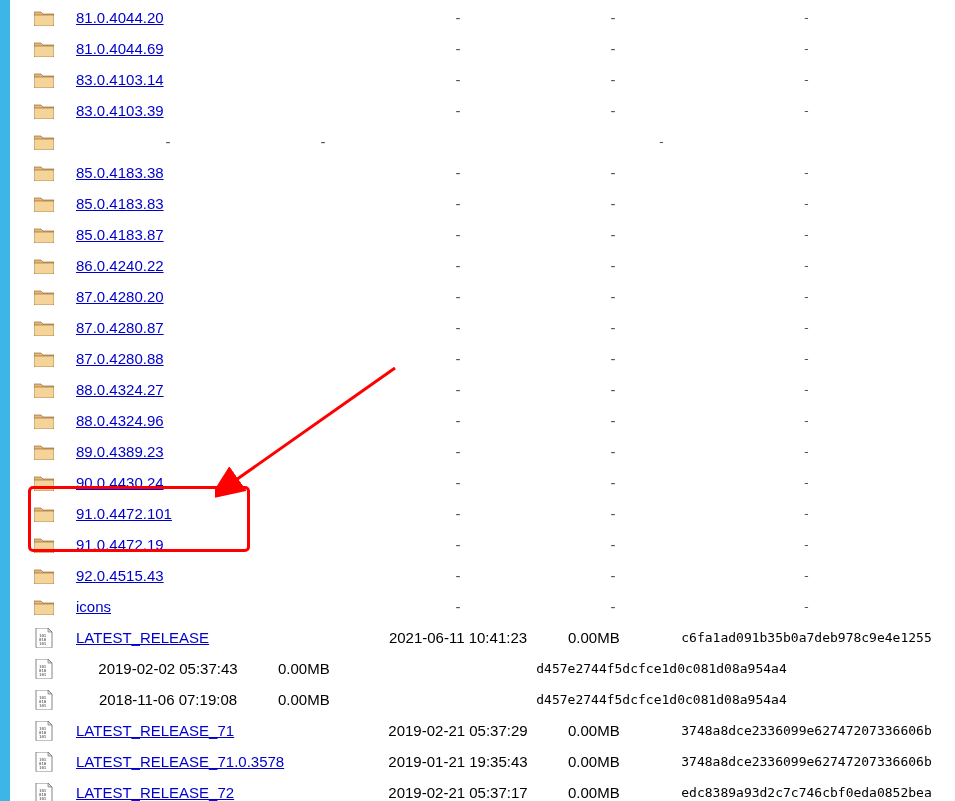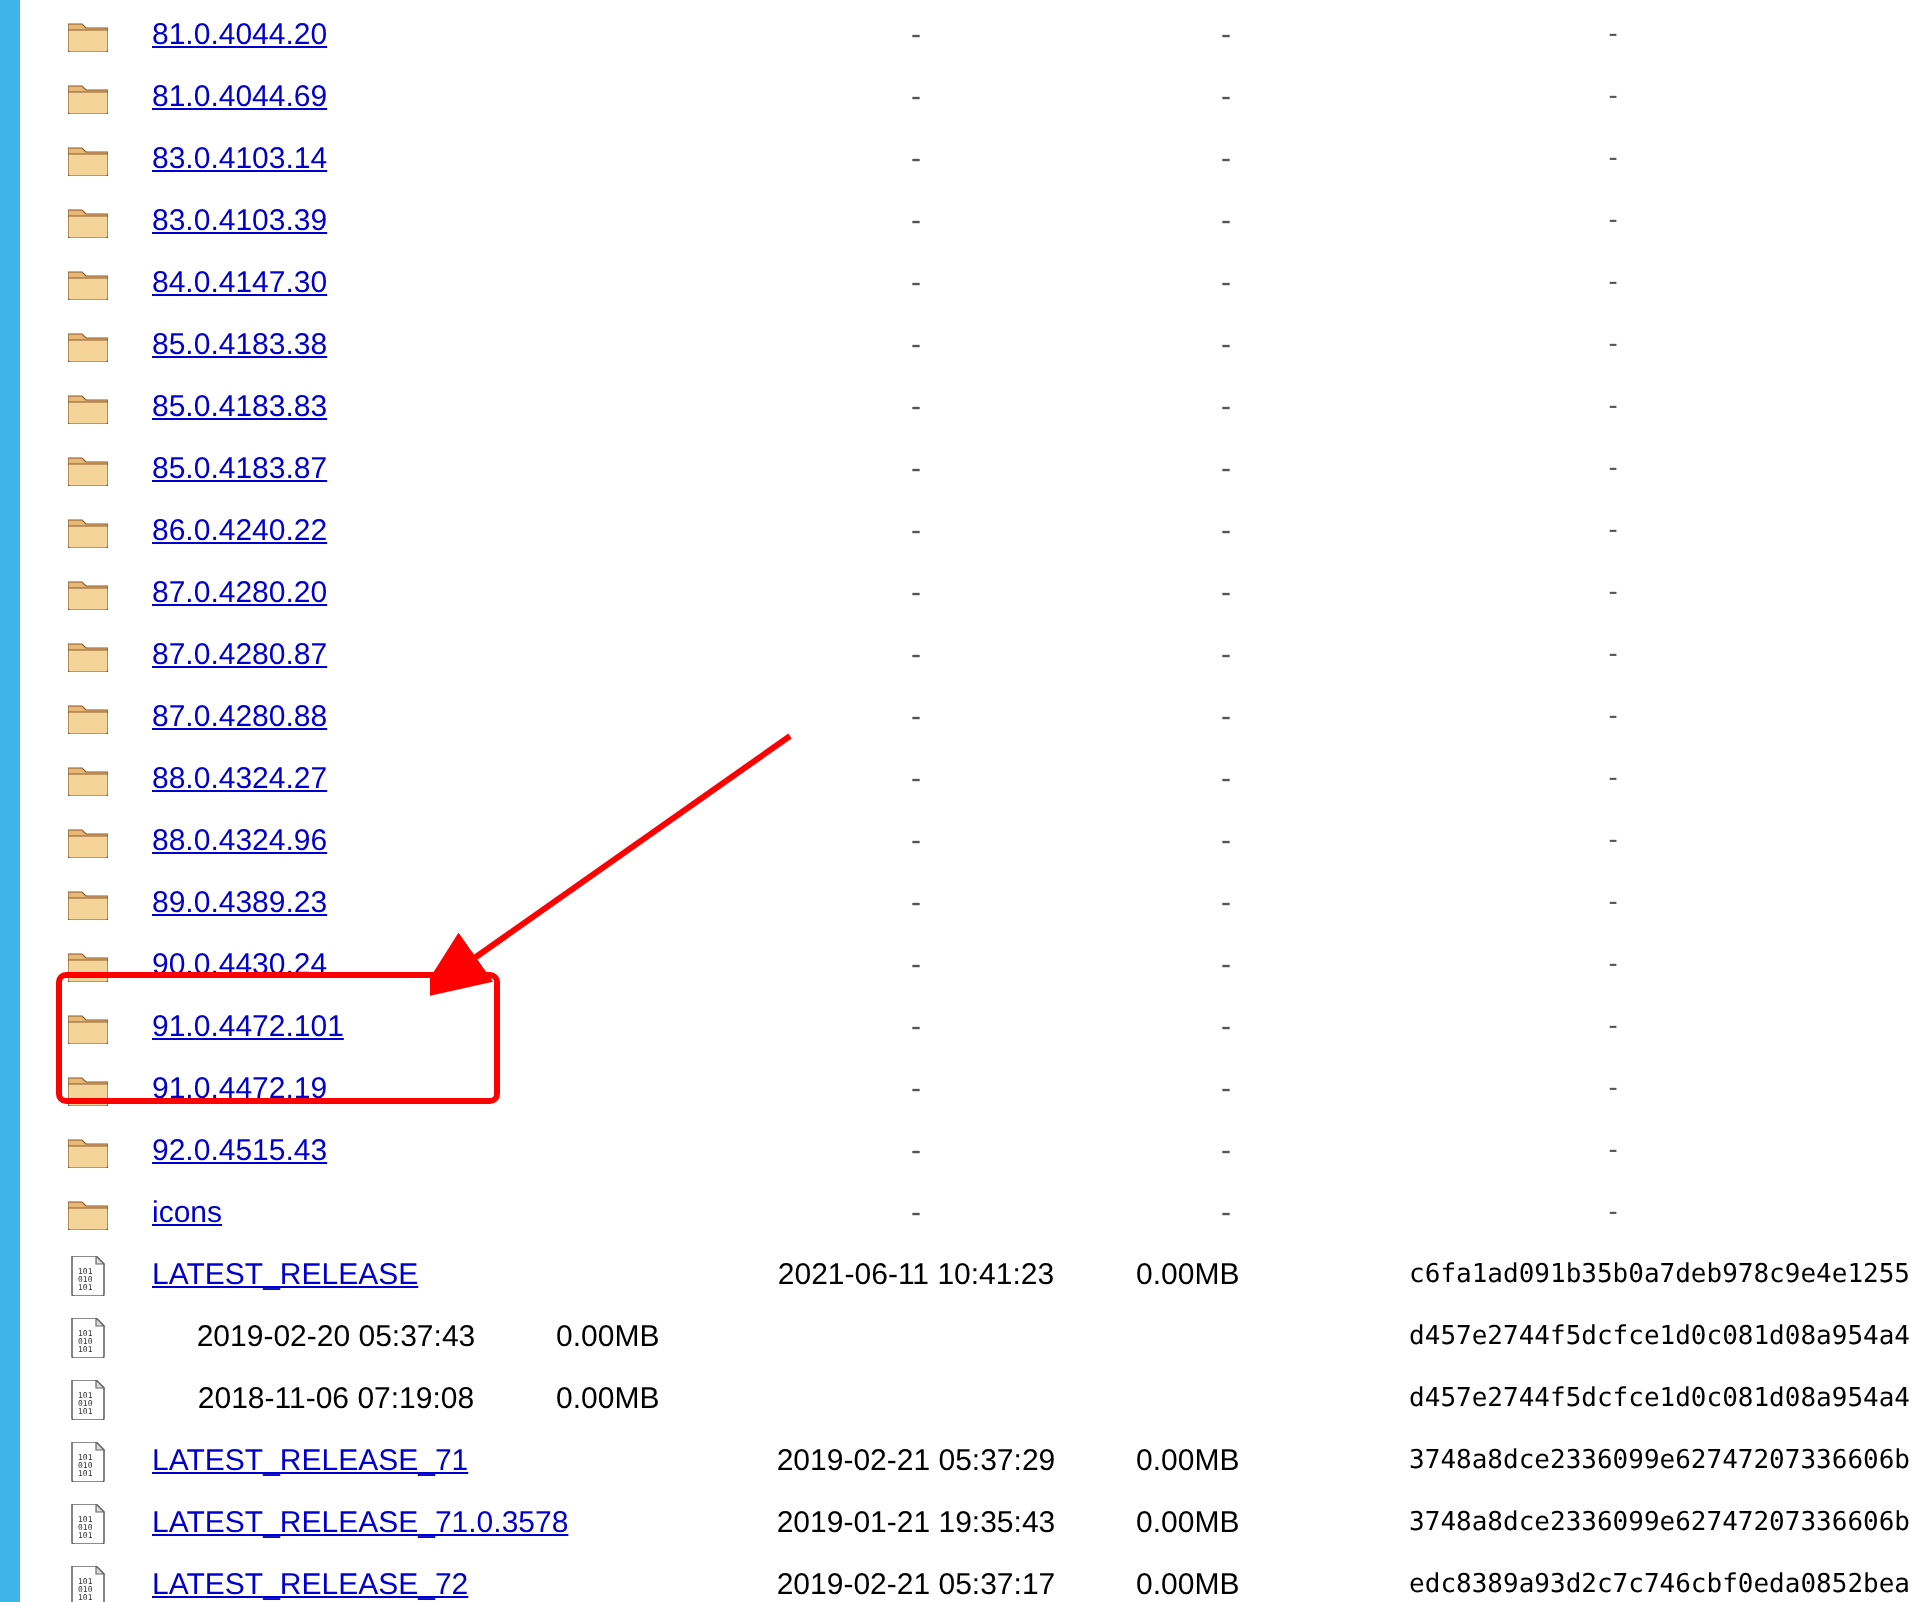--- a/index.html
+++ b/index.html
@@ -61,21 +61,21 @@
       width: 90px;
       flex-shrink: 0;
       color: #000;
       text-align: left;
     }
     .hash-cell {
       flex: 1;
       color: #000;
       font-family: "Consolas", monospace;
       font-size: 13px;
-      text-align: right;
+      text-align: center;
       white-space: nowrap;
       overflow: hidden;
     }
     .dash {
       color: #555;
     }
     .highlight-box {
       position: absolute;
       left: 28px;
       top: 486px;
@@ -170,21 +170,20 @@
       <div class="size-cell dash dash-center">-</div>
       <div class="hash-cell dash dash-center">-</div>
     </div>
     <div class="row">
       <div class="icon-cell">
         <svg class="folder-icon" viewBox="0 0 20 16">
   <path d="M0 2 L7 2 L9 4 L20 4 L20 15 Q20 16 19 16 L1 16 Q0 16 0 15 Z" fill="#e8b878" stroke="#8a5a2a" stroke-width="0.6"></path>
   <path d="M0 5 L20 5 L20 15 Q20 16 19 16 L1 16 Q0 16 0 15 Z" fill="#f5d49a" stroke="#8a5a2a" stroke-width="0.6"></path>
 </svg>
       </div>
-      <div class="name-cell"><a class="name-link">84.0.4147.30</a></div>
       <div class="date-cell dash dash-center">-</div>
       <div class="size-cell dash dash-center">-</div>
       <div class="hash-cell dash dash-center">-</div>
     </div>
     <div class="row">
       <div class="icon-cell">
         <svg class="folder-icon" viewBox="0 0 20 16">
   <path d="M0 2 L7 2 L9 4 L20 4 L20 15 Q20 16 19 16 L1 16 Q0 16 0 15 Z" fill="#e8b878" stroke="#8a5a2a" stroke-width="0.6"></path>
   <path d="M0 5 L20 5 L20 15 Q20 16 19 16 L1 16 Q0 16 0 15 Z" fill="#f5d49a" stroke="#8a5a2a" stroke-width="0.6"></path>
 </svg>
@@ -380,21 +379,21 @@
     <div class="row">
       <div class="icon-cell">
         <svg class="file-icon" viewBox="0 0 18 20">
   <path d="M1 0 L13 0 L17 4 L17 19 Q17 20 16 20 L2 20 Q1 20 1 19 Z" fill="#ffffff" stroke="#666" stroke-width="0.8"></path>
   <path d="M13 0 L13 4 L17 4 Z" fill="#ddd" stroke="#666" stroke-width="0.6"></path>
   <text x="4" y="9" font-size="4" fill="#333" font-family="monospace">101</text>
   <text x="4" y="13" font-size="4" fill="#333" font-family="monospace">010</text>
   <text x="4" y="17" font-size="4" fill="#333" font-family="monospace">101</text>
 </svg>
       </div>
-      <div class="date-cell">2019-02-20 05:37:43</div>
+      <div class="date-cell">2019-02-02 05:37:43</div>
       <div class="size-cell">0.00MB</div>
       <div class="hash-cell">d457e2744f5dcfce1d0c081d08a954a4</div>
     </div>
     <div class="row">
       <div class="icon-cell">
         <svg class="file-icon" viewBox="0 0 18 20">
   <path d="M1 0 L13 0 L17 4 L17 19 Q17 20 16 20 L2 20 Q1 20 1 19 Z" fill="#ffffff" stroke="#666" stroke-width="0.8"></path>
   <path d="M13 0 L13 4 L17 4 Z" fill="#ddd" stroke="#666" stroke-width="0.6"></path>
   <text x="4" y="9" font-size="4" fill="#333" font-family="monospace">101</text>
   <text x="4" y="13" font-size="4" fill="#333" font-family="monospace">010</text>

